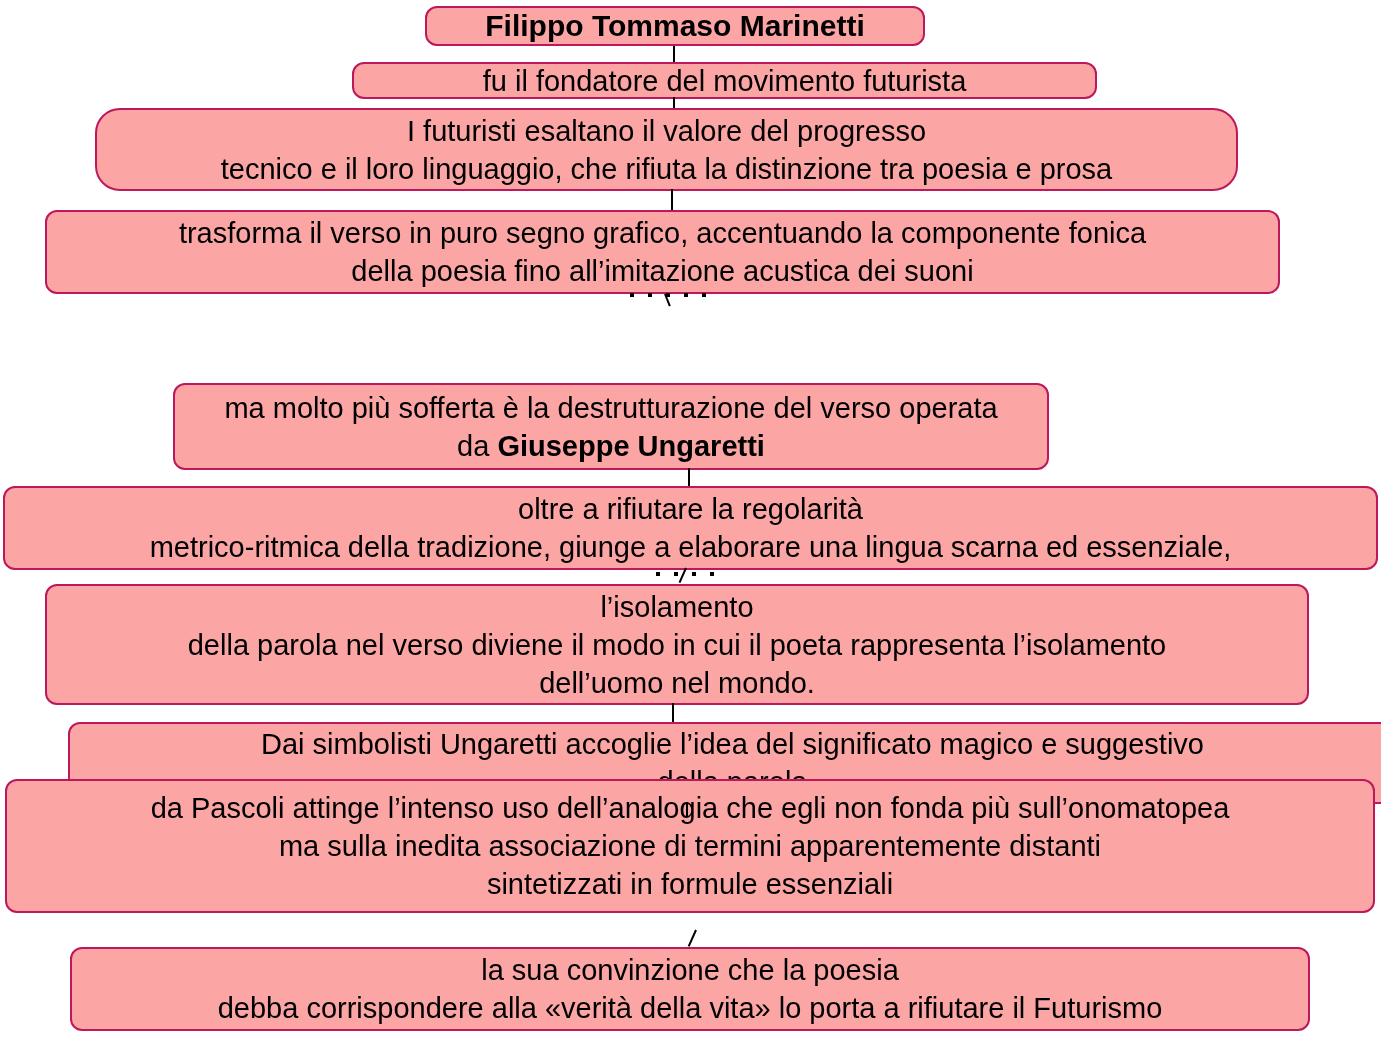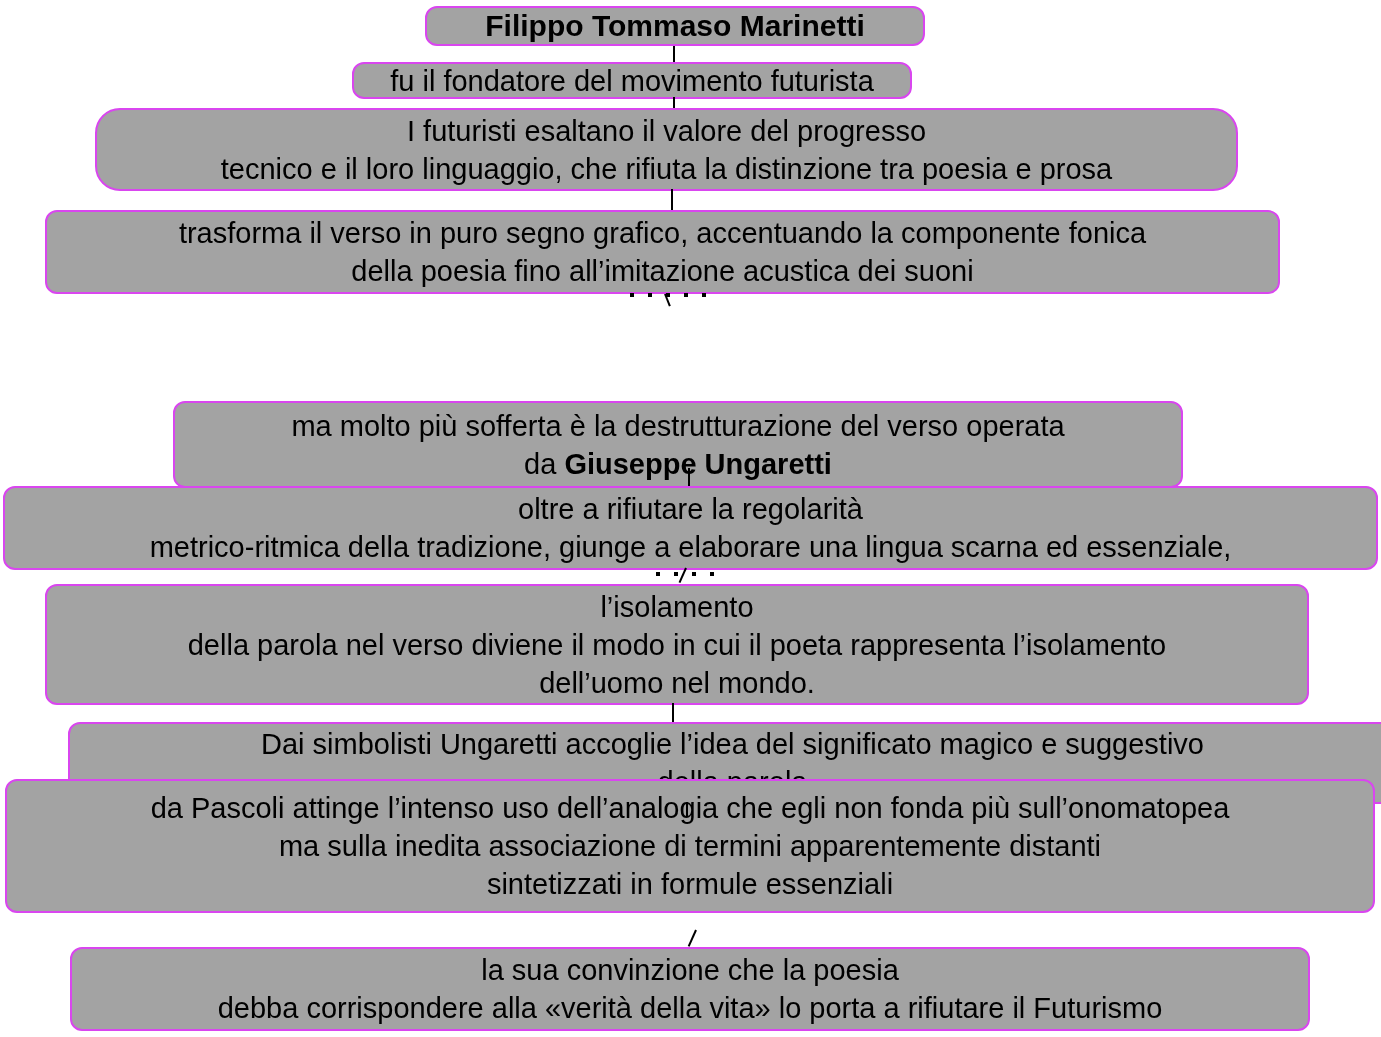--- a/index.html
+++ b/index.html
@@ -12,22 +12,22 @@
     width: 1381px;
     height: 1037px;
     background: #ffffff;
     font-family: "Liberation Sans", "DejaVu Sans", sans-serif;
     color: #000000;
     overflow: hidden;
   }
   .node {
     position: absolute;
     box-sizing: border-box;
-    background: #a3a3a3;
-    border: 2px solid #d946ef;
+    background: #fca5a5;
+    border: 2px solid #be185d;
     border-radius: 12px;
     display: flex;
     align-items: center;
     justify-content: center;
     text-align: center;
     font-size: 29px;
     line-height: 38px;
   }
   .node .txt {
     white-space: pre-line;
@@ -63,36 +63,36 @@
 </style>
 </head>
 <body>
 
 <div class="canvas">
 
   <div class="node title" style="left:425px; top:6px; width:500px; height:40px;">
     <div class="txt">Filippo Tommaso Marinetti</div>
   </div>
 
-  <div class="node" style="left:352px; top:62px; width:560px; height:37px;">
+  <div class="node" style="left:352px; top:62px; width:745px; height:37px;">
     <div class="txt">fu il fondatore del movimento futurista</div>
   </div>
 
   <div class="node" style="left:95px; top:108px; width:1143px; height:83px;border-radius:25px;">
     <div class="txt">I futuristi esaltano il valore del progresso
 tecnico e il loro linguaggio, che rifiuta la distinzione tra poesia e prosa</div>
   </div>
 
   <div class="node" style="left:45px; top:210px; width:1235px; height:84px;">
     <div class="txt">trasforma il verso in puro segno grafico, accentuando la componente fonica
 della poesia fino all’imitazione acustica dei suoni</div>
   </div>
 
 
-  <div class="node" style="left:173px; top:401px; width:1010px; height:87px;">
+  <div class="node" style="left:173px; top:383px; width:876px; height:87px;">
     <div class="txt"><span>ma molto più sofferta è la destrutturazione del verso operata</span><br><span><span>da </span><strong>Giuseppe Ungaretti</strong></span></div>
   </div>
 
   <div class="node" style="left:3px; top:486px; width:1375px; height:84px;">
     <div class="txt">oltre a rifiutare la regolarità
 metrico-ritmica della tradizione, giunge a elaborare una lingua scarna ed essenziale,</div>
   </div>
 
   <div class="node" style="left:45px; top:584px; width:1264px; height:121px;">
     <div class="txt">l’isolamento

